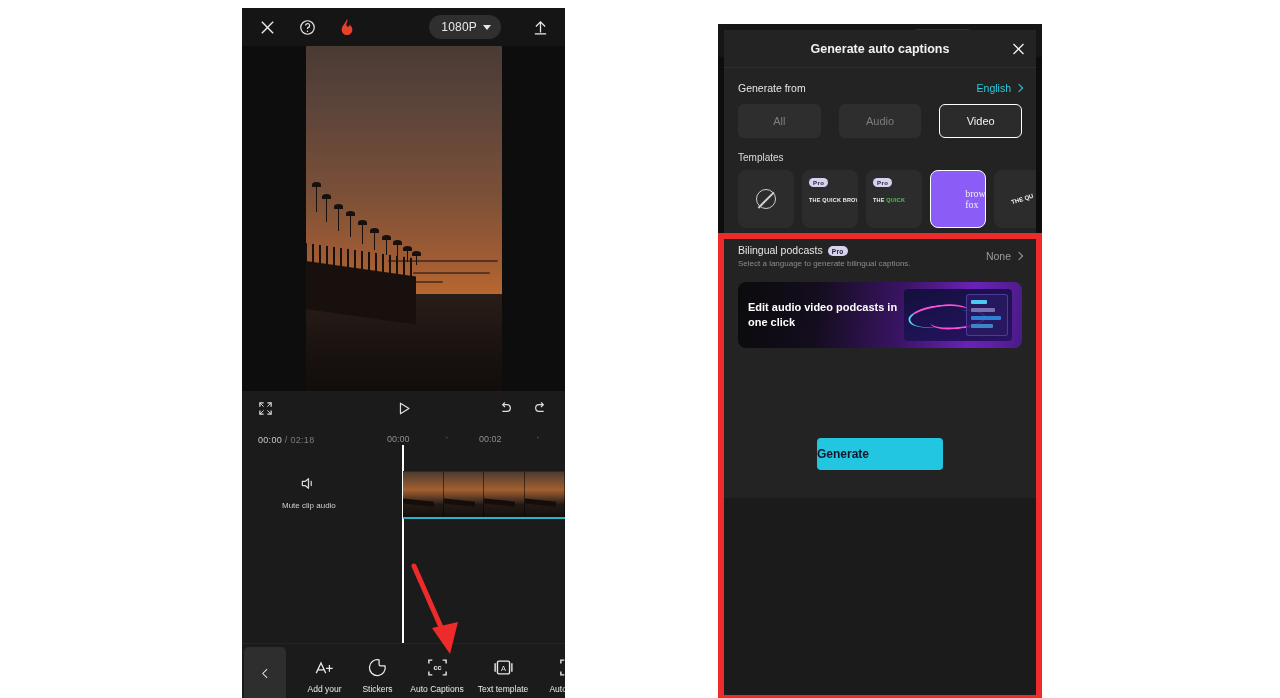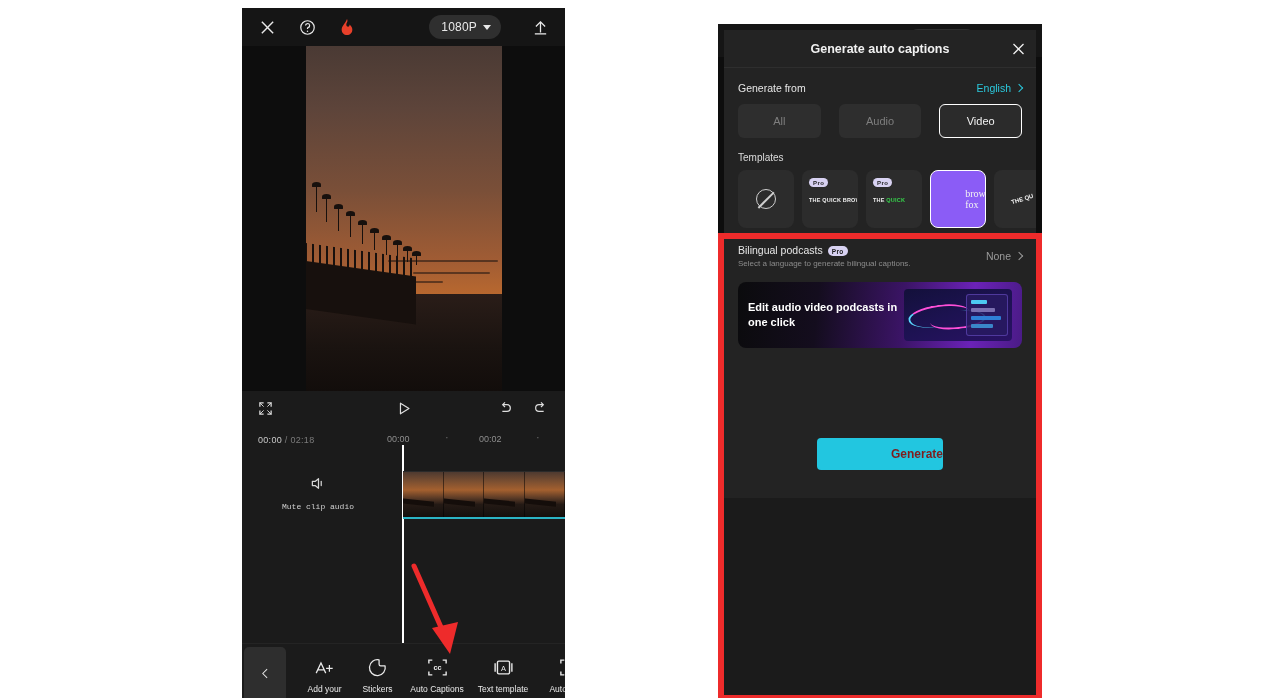--- a/index.html
+++ b/index.html
@@ -124,21 +124,21 @@
   .ruler {
     position: absolute; left: 0; width: 100%;
     font-size: 9px; color: #8e8e8e;
   }
   .ruler span { position: absolute; }
   .ruler .tick { color: #6a6a6a; font-size: 11px; }
   .playhead {
     position: absolute;
     width: 2px; background: #ffffff;
   }
-  .track-row { position: absolute; left: 0; width: 100%; font-family: Liberation Mono, monospace; }
+  .track-row { position: absolute; left: 0; width: 100%; }
   .mute-blk {
     position: absolute;
     display: flex; flex-direction: column; align-items: center; gap: 6px;
     color: #d8d8d8;
   }
   .mute-blk .lbl { font-size: 8px; color: #cfcfcf; }
   .clipstrip {
     position: absolute;
     display: flex;
     overflow: hidden;
@@ -337,22 +337,22 @@
   }
   .promo .panel i {
     position: absolute; left: 4px; height: 4px; border-radius: 1px;
     background: #4cc9f0; display: block;
   }
   .gen-btn {
     position: absolute; left: 50%; transform: translateX(-50%);
     bottom: 28px;
     width: 126px; height: 32px;
     background: #22c6e0; border-radius: 4px;
-    display: flex; align-items: center; justify-content: flex-end;
-    color: #7f1d1d; font-size: 12px; font-weight: bold;
+    display: flex; align-items: center; justify-content: flex-start;
+    color: #0f172a; font-size: 12px; font-weight: bold;
   }
 </style>
 </head>
 <body>
 
 <div class="stage">
 
   <div class="phone" id="phone-left">
 
     <div class="topbar" style="top:0;">

